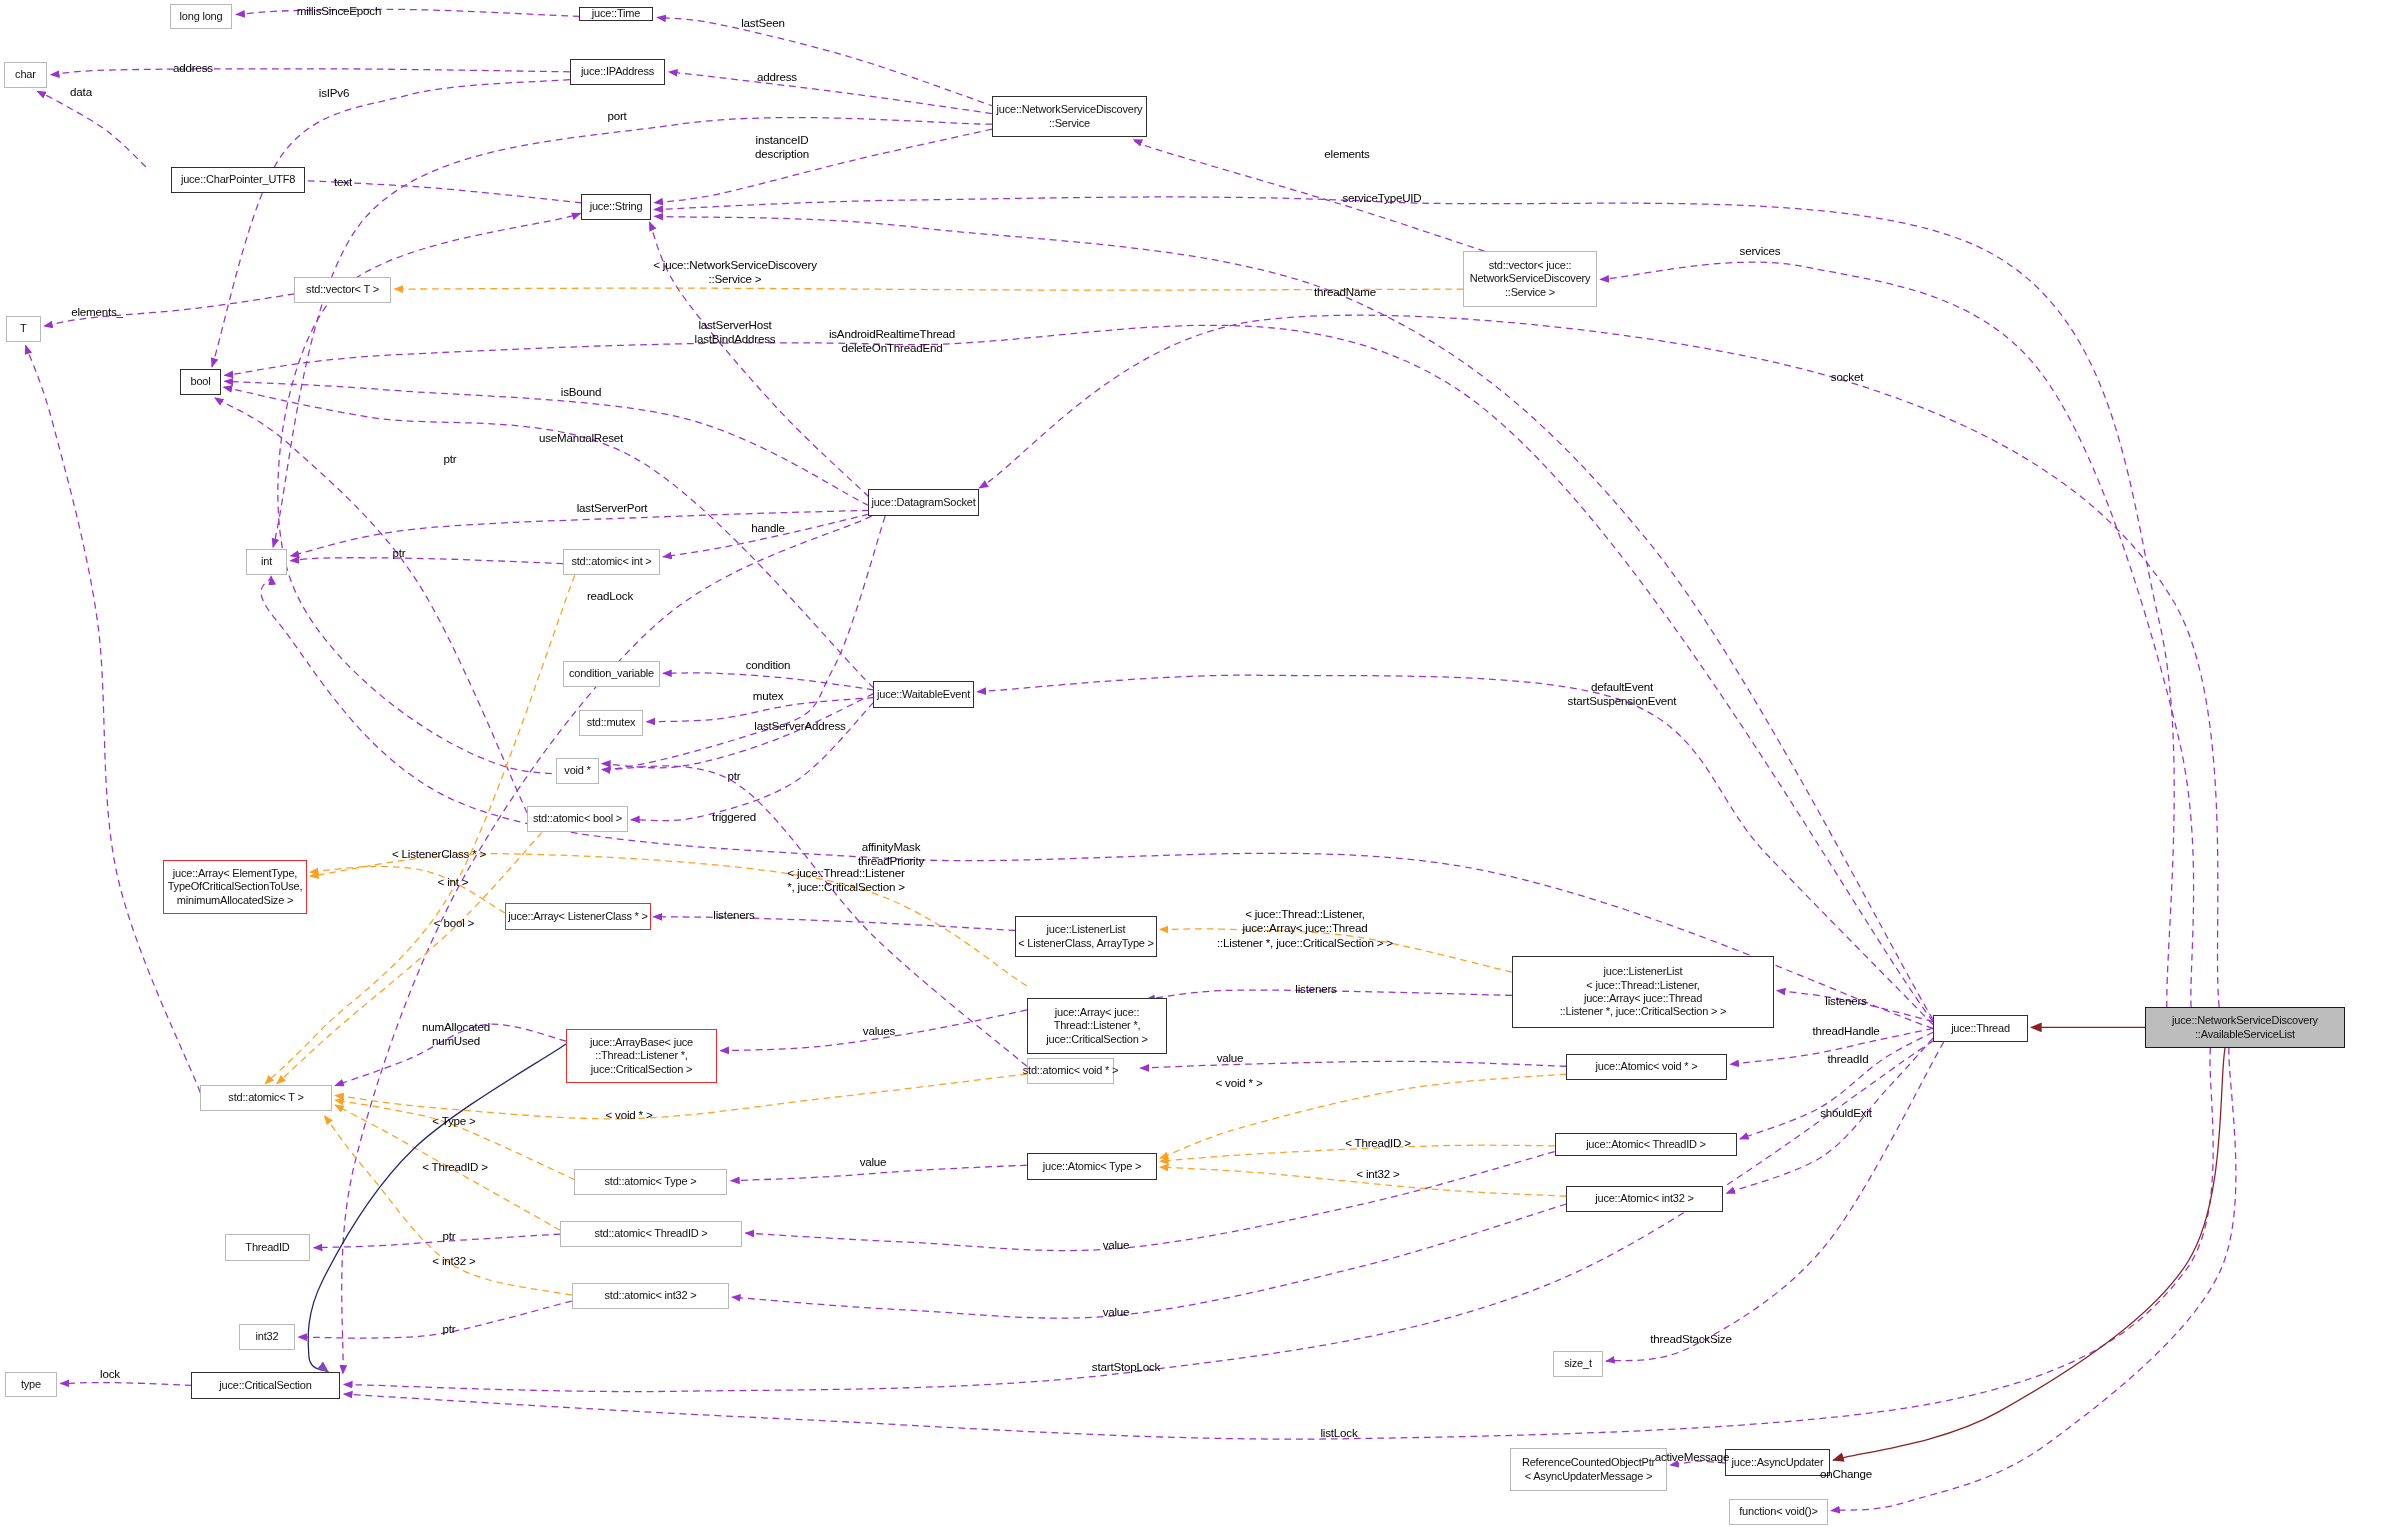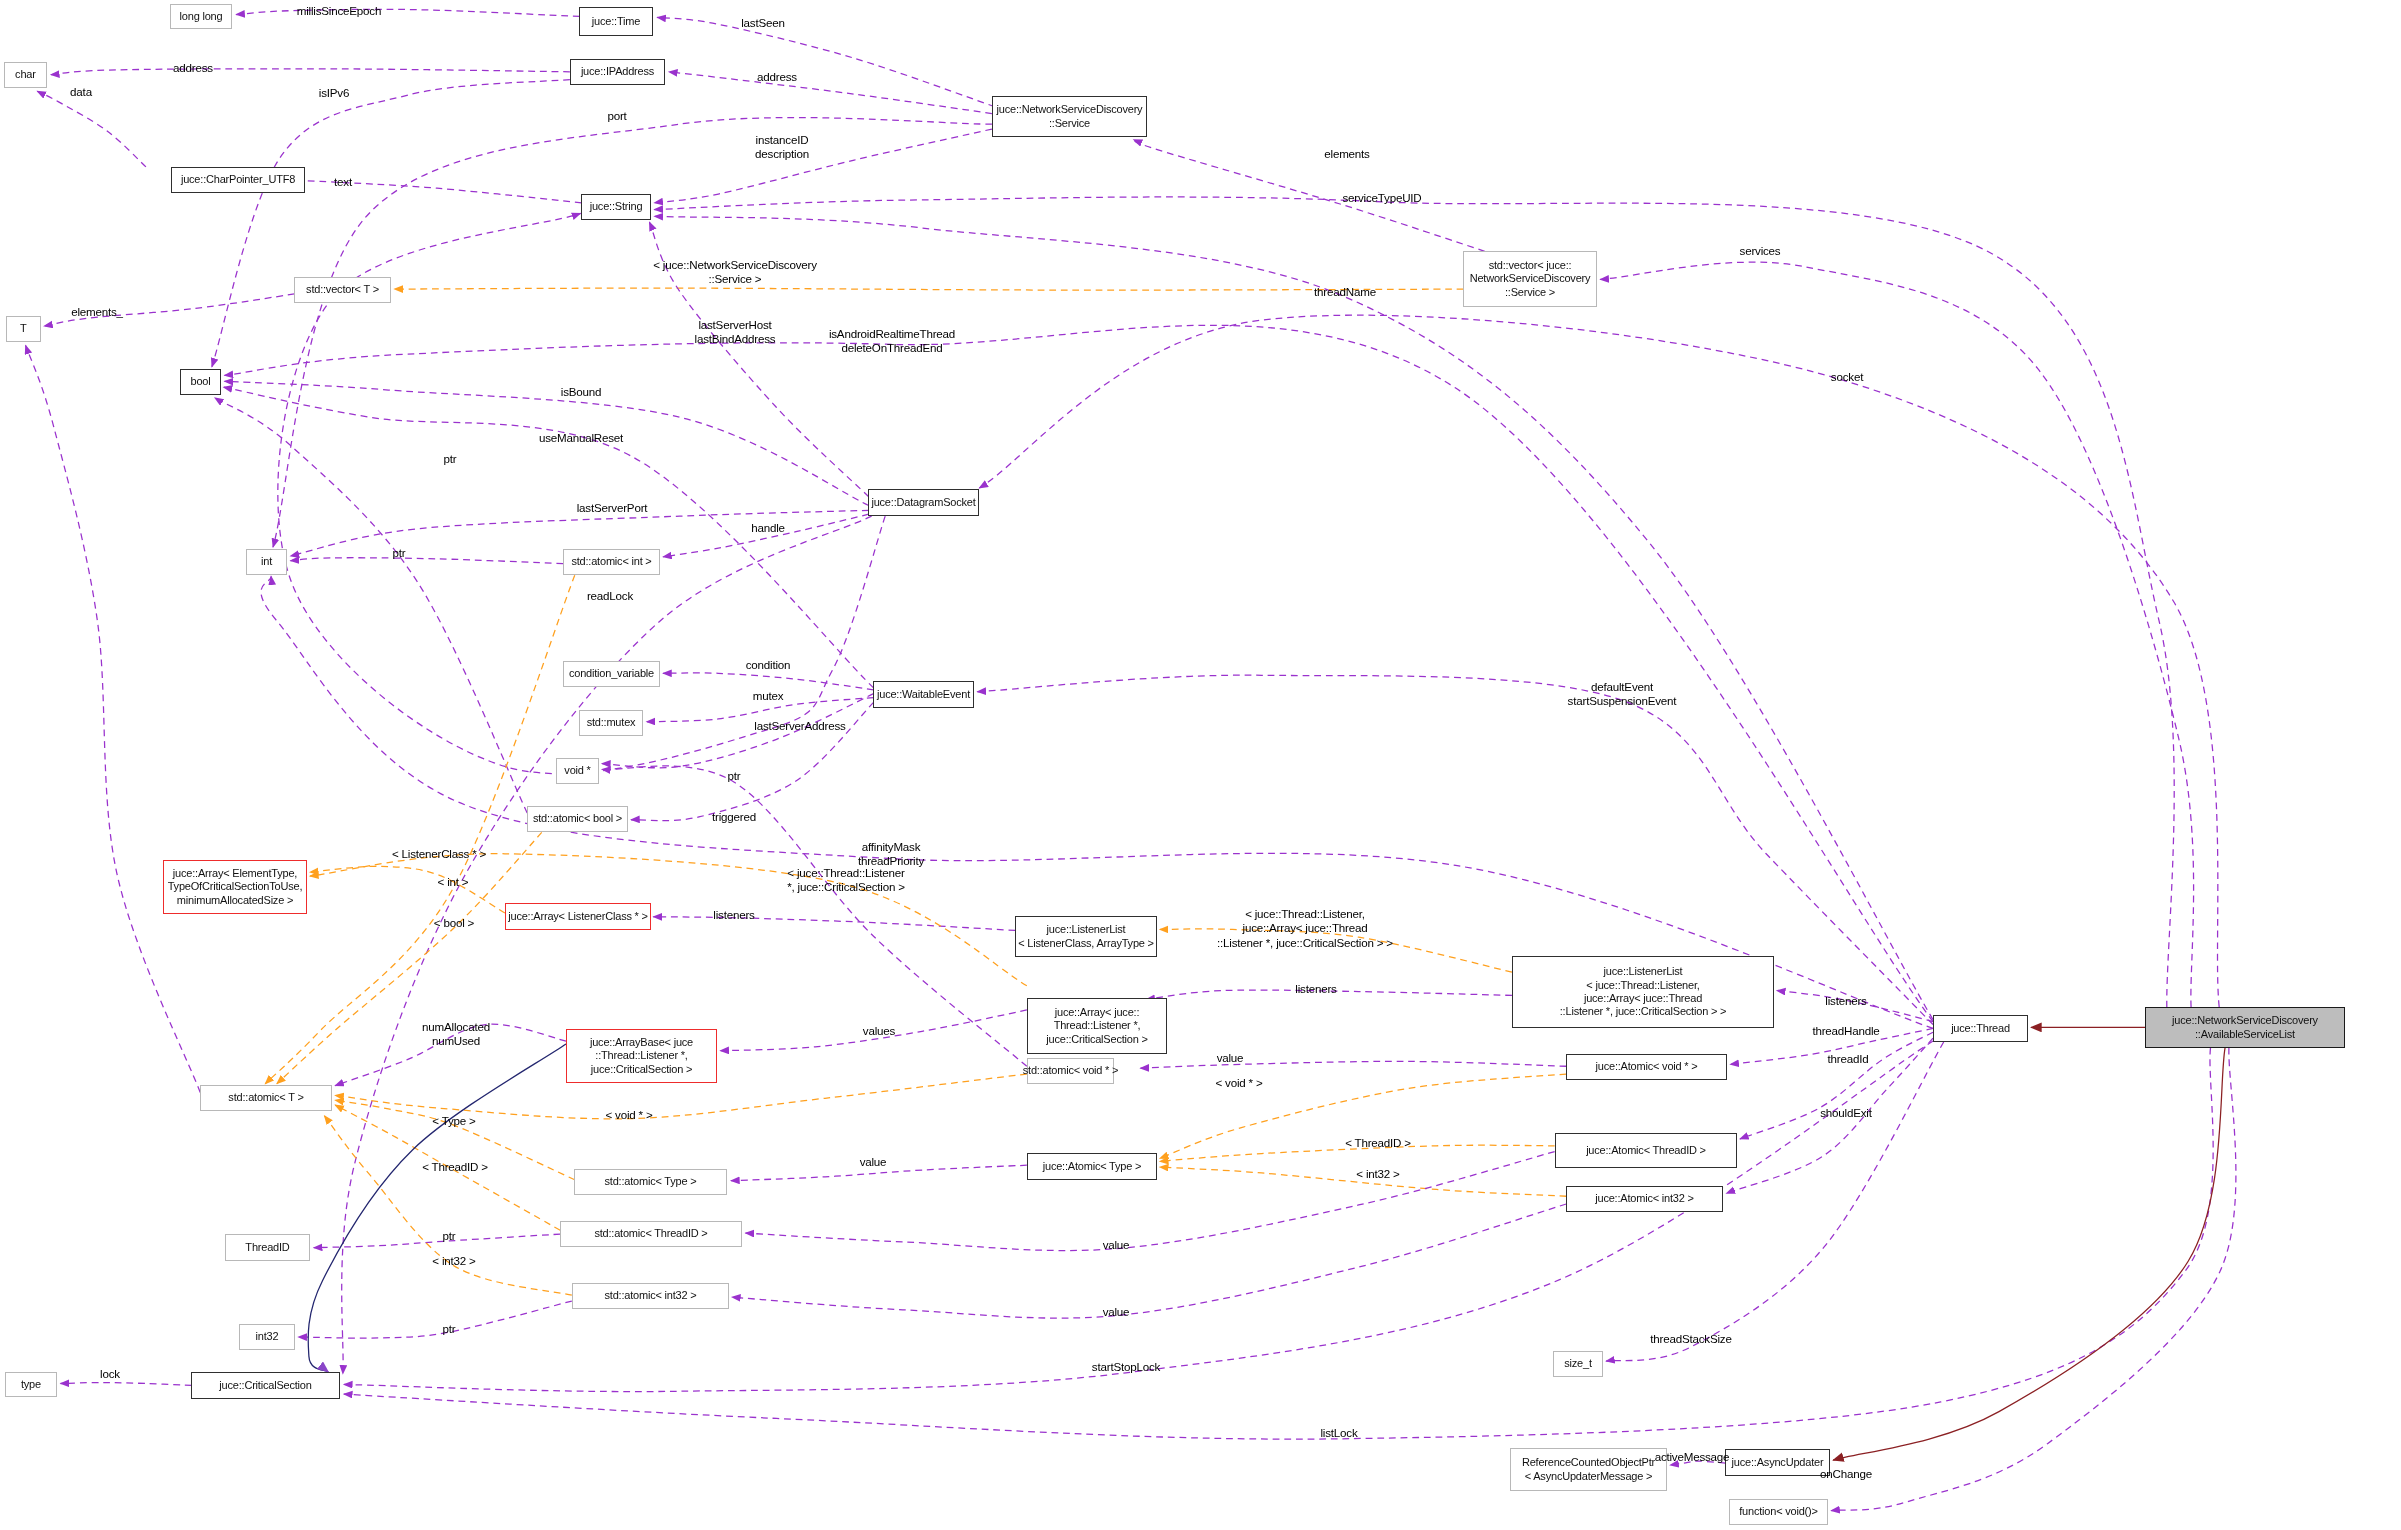--- a/index.html
+++ b/index.html
@@ -102,21 +102,21 @@
       <path d="M 1778 1508 C 1773.3333333333333 1507.6666666666667, 1757.1666666666667 1506, 1750 1506 C 1742.8333333333333 1506, 1739.8333333333333 1507.3333333333333, 1735 1508 C 1730.1666666666667 1508.6666666666667, 1723.3333333333333 1509.6666666666667, 1721 1510" fill="none" stroke="#9a32cd" stroke-width="1.3" stroke-dasharray="7 5" marker-end="url(#arrow-use)"></path>
       <path d="M 2297 1080 C 2295.5 1118.3333333333333, 2319.1666666666665 1242, 2288 1310 C 2256.8333333333335 1378, 2163.8333333333335 1448.3333333333333, 2110 1488 C 2056.1666666666665 1527.6666666666667, 2002.1666666666667 1536.5, 1965 1548 C 1927.8333333333333 1559.5, 1900 1555.5, 1887 1557" fill="none" stroke="#9a32cd" stroke-width="1.3" stroke-dasharray="7 5" marker-end="url(#arrow-use)"></path>
       <path d="M 2211 1059 C 2191.3333333333335 1059, 2112.6666666666665 1059, 2093 1059" fill="none" stroke="#8b2023" stroke-width="1.3" marker-end="url(#arrow-red)"></path>
       <path d="M 2293 1080 C 2286.6666666666665 1116.6666666666667, 2293.8333333333335 1237.5, 2255 1300 C 2216.1666666666665 1362.5, 2121 1420.8333333333333, 2060 1455 C 1999 1489.1666666666667, 1917.5 1496.6666666666667, 1889 1505" fill="none" stroke="#8b2023" stroke-width="1.3" marker-end="url(#arrow-red)"></path>
       <path d="M 583 1076 C 556.6666666666666 1094.1666666666667, 466.8333333333333 1144.3333333333333, 425 1185 C 383.1666666666667 1225.6666666666667, 349.8333333333333 1284.5, 332 1320 C 314.1666666666667 1355.5, 317 1382.3333333333333, 318 1398 C 319 1413.6666666666667, 334.6666666666667 1411.3333333333333, 338 1414" fill="none" stroke="#23266f" stroke-width="1.3" marker-end="url(#arrow-navy)"></path>
       <path d="M 206 1126 C 191.66666666666666 1088.3333333333333, 137.66666666666666 981, 120 900 C 102.33333333333333 819, 110.83333333333333 716.6666666666666, 100 640 C 89.16666666666667 563.3333333333334, 67.33333333333333 487.3333333333333, 55 440 C 42.666666666666664 392.6666666666667, 30.833333333333332 370, 26 356" fill="none" stroke="#9a32cd" stroke-width="1.3" stroke-dasharray="7 5" marker-end="url(#arrow-use)"></path>
     </svg>
 <div class="node gray" style="left: 170px; top: 3.9px; width: 62px; height: 25px;">
       <span>long long</span>
     </div>
-    <div class="node black" style="left: 579px; top: 6.8px; width: 74px; height: 29px;">
+    <div class="node black" style="left: 579px; top: 6.8px; width: 74px; height: 14px;">
       <span>juce::Time</span>
     </div>
     <div class="node gray" style="left: 3.9px; top: 62px; width: 43px; height: 26px;">
       <span>char</span>
     </div>
     <div class="node black" style="left: 570px; top: 59px; width: 95px; height: 26px;">
       <span>juce::IPAddress</span>
     </div>
     <div class="node black" style="left: 992px; top: 96px; width: 155px; height: 41px;">
       <span>juce::NetworkServiceDiscovery</span>
@@ -202,21 +202,21 @@
     </div>
     <div class="node gray" style="left: 200px; top: 1085px; width: 132px; height: 26px;">
       <span>std::atomic&lt; T &gt;</span>
     </div>
     <div class="node black" style="left: 1027px; top: 1153px; width: 130px; height: 27px;">
       <span>juce::Atomic&lt; Type &gt;</span>
     </div>
     <div class="node gray" style="left: 574px; top: 1169px; width: 153px; height: 26px;">
       <span>std::atomic&lt; Type &gt;</span>
     </div>
-    <div class="node black" style="left: 1555px; top: 1133px; width: 182px; height: 35px;">
+    <div class="node black" style="left: 1555px; top: 1133px; width: 182px; height: 23px;">
       <span>juce::Atomic&lt; ThreadID &gt;</span>
     </div>
     <div class="node gray" style="left: 560px; top: 1221px; width: 182px; height: 26px;">
       <span>std::atomic&lt; ThreadID &gt;</span>
     </div>
     <div class="node black" style="left: 1566px; top: 1186px; width: 157px; height: 26px;">
       <span>juce::Atomic&lt; int32 &gt;</span>
     </div>
     <div class="node gray" style="left: 572px; top: 1283px; width: 157px; height: 26px;">
       <span>std::atomic&lt; int32 &gt;</span>

